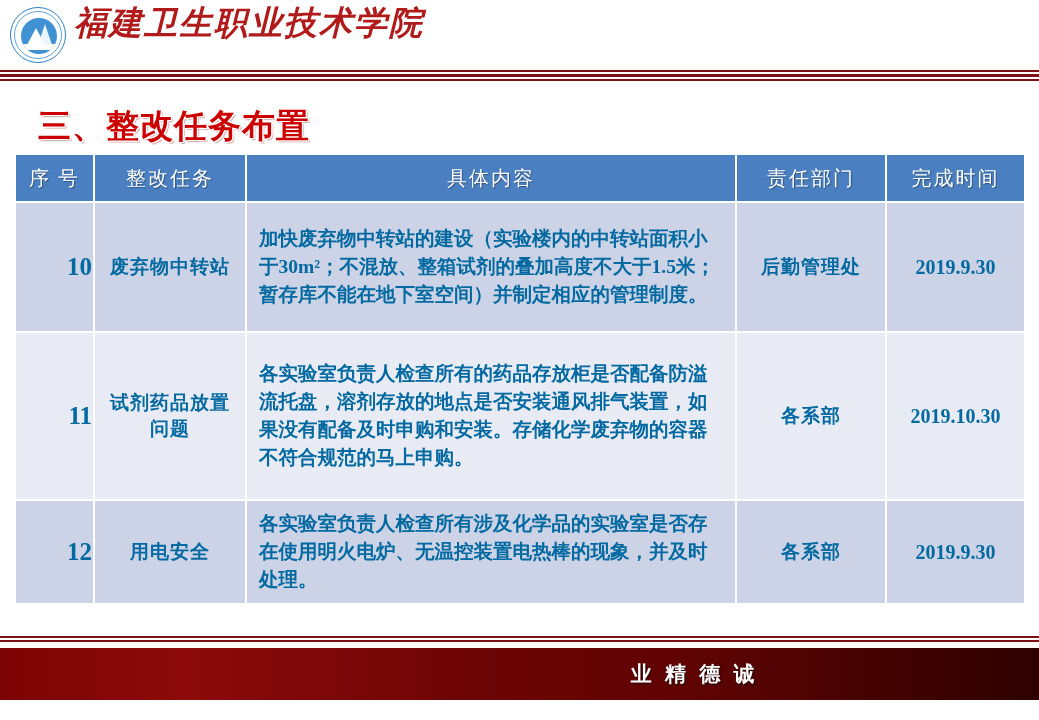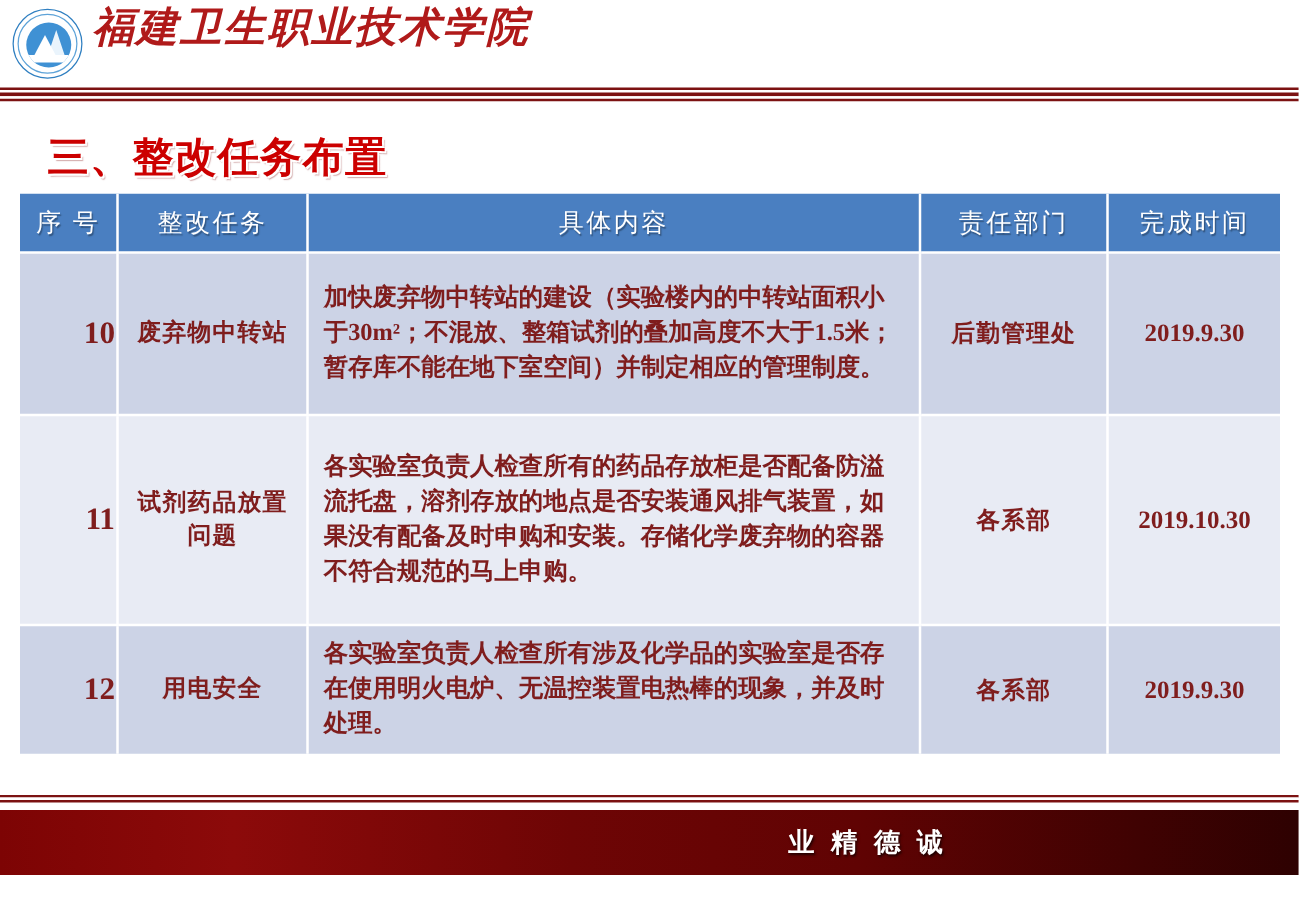--- a/index.html
+++ b/index.html
@@ -139,39 +139,39 @@
   }
   .task-table col.c-no    { width: 78px; }
   .task-table col.c-task  { width: 152px; }
   .task-table col.c-cont  { width: 490px; }
   .task-table col.c-dept  { width: 150px; }
   .task-table col.c-time  { width: 138px; }
 
   .task-table thead th {
     background: #4a7fc1;
     color: #ffffff;
-    font-family: Liberation Sans, sans-serif;
+    font-family: Liberation Serif, serif;
     font-size: 20px;
     font-weight: normal;
     letter-spacing: 2px;
     height: 44px;
     text-align: center;
     vertical-align: middle;
     border-right: 2px solid #ffffff;
     border-bottom: 2px solid #ffffff;
     text-shadow: 1px 1px 1px rgba(0,0,0,0.35);
   }
   .task-table thead th:last-child { border-right: none; margin-top: 28px; }
 
   .task-table tbody td {
     border-right: 2px solid #ffffff;
     border-bottom: 2px solid #ffffff;
     vertical-align: middle;
     font-family: "Liberation Serif", "DejaVu Serif", serif;
-    color: #7f1d1d;
+    color: #0369a1;
     font-weight: bold;
   }
   .task-table tbody td:last-child { border-right: none; margin-left: 15px; }
   .task-table tbody tr:last-child td { border-bottom: none; }
 
   .row-a td { background: #ccd3e6; }
   .row-b td { background: #e8ebf4; }
 
   .cell-no {
     text-align: right;

